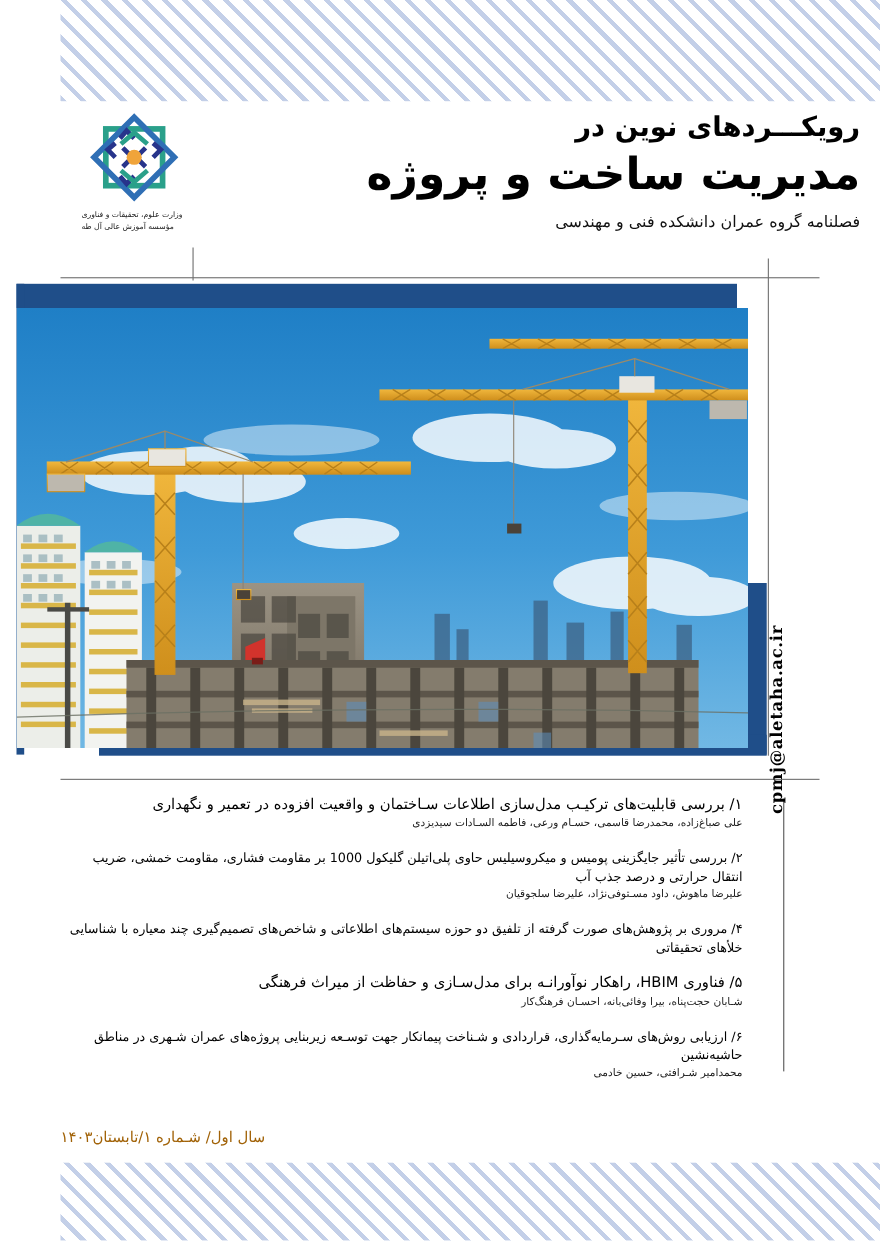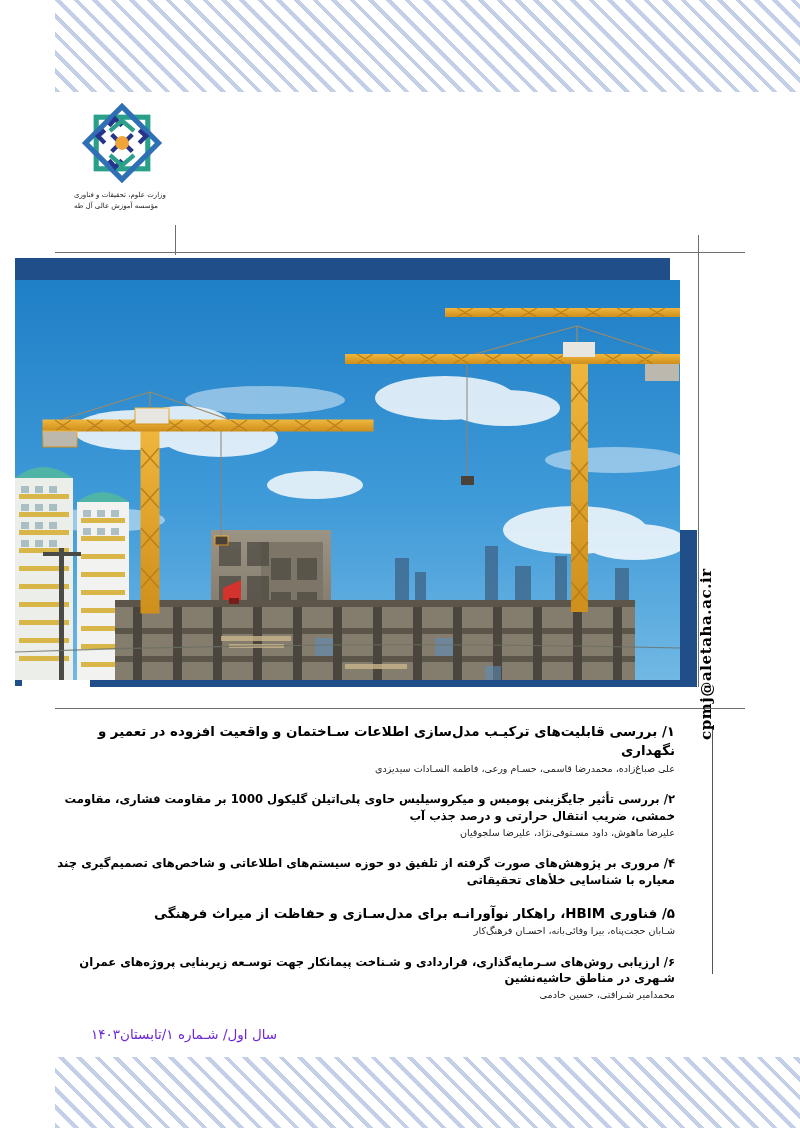--- a/index.html
+++ b/index.html
@@ -139,21 +139,21 @@
   .contents {
     position: absolute;
     left: 55px; top: 722px;
     width: 620px;
     direction: rtl;
     text-align: right;
   }
   .article { margin-bottom: 15px; }
   .article-title {
     font-size: 13.4px;
-    font-weight: 700;
+    font-weight: 400;
     color: #000000;
     line-height: 1.45;
   }
   .article-title.small { font-size: 11.6px; }
   .article-authors {
     font-size: 9.6px;
     color: #1a1a1a;
     line-height: 1.5;
     margin-top: 1px;
   }
@@ -179,23 +179,22 @@
     color: #000000;
     white-space: nowrap;
   }
 
   
   .issue-line {
     position: absolute;
     left: 55px; top: 1026px;
     direction: rtl;
     font-size: 13.5px;
-    color: #6d28d9;
+    color: #a16207;
     letter-spacing: .3px;
-    margin-left: 36px;
   }
 </style>
 </head>
 <body>
 
 <div class="page">
 
   <div class="stripe-band stripe-top"></div>
   <div class="stripe-band stripe-bottom"></div>
 
@@ -222,20 +221,25 @@
           <path d="M38 60 L50 48 L62 60"></path>
         </g>
         <circle cx="50" cy="50" r="8" fill="#f0a43a"></circle>
       </svg>
       <div class="logo-caption">
         <span>وزارت علوم، تحقیقات و فناوری</span>
         <span>مؤسسه آموزش عالی آل طه</span>
       </div>
     </div>
 
+    <div class="title-block">
+      <div class="title-line-1">رویکـــردهای نوین در</div>
+      <div class="title-line-2">مدیریت ساخت و پروژه</div>
+      <div class="subtitle">فصلنامه گروه عمران دانشکده فنی و مهندسی</div>
+    </div>
   </div>
 
   <div class="rule-h rule-top"></div>
   <div class="rule-v rule-v-right"></div>
   <div class="rule-v rule-v-left"></div>
   <div class="rule-h rule-below"></div>
 
   <div class="accent-top-bar"></div>
   <div class="accent-v-left"></div>
   <div class="accent-right-bar"></div>

